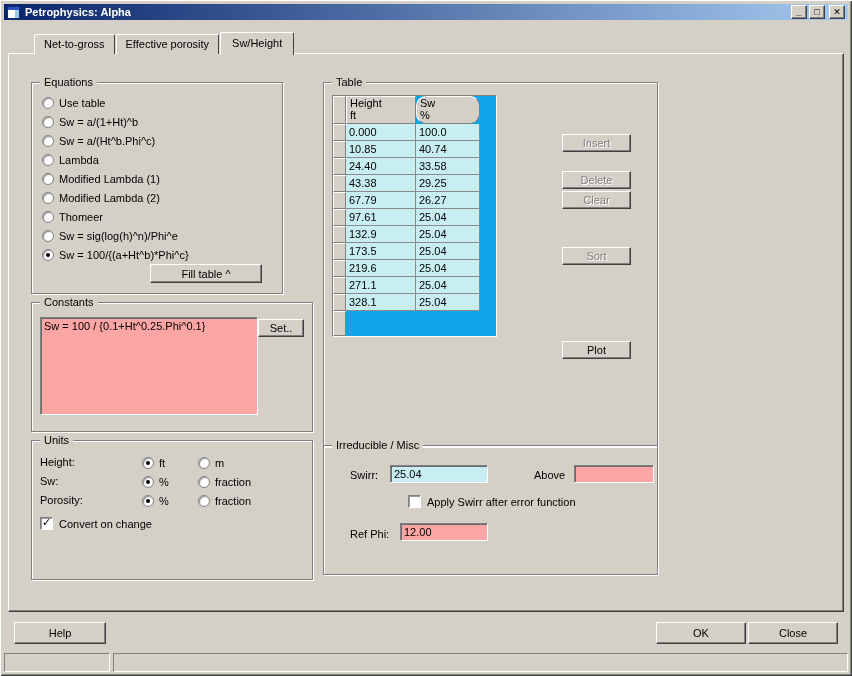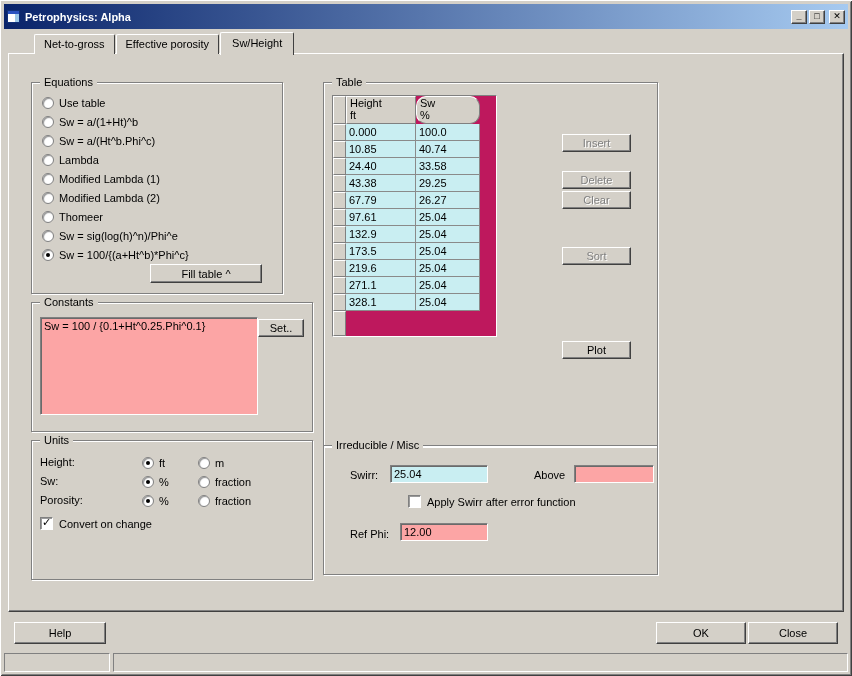--- a/index.html
+++ b/index.html
@@ -9,21 +9,21 @@
   .window {
     position:relative; width:852px; height:676px;
     background:var(--face,#d4d0c8);
     box-shadow: inset 1px 1px 0 #fff, inset -1px -1px 0 #404040,
                 inset 2px 2px 0 #d4d0c8, inset -2px -2px 0 #808080;
     overflow:hidden;
   }
 
   
   .titlebar {
-    position:absolute; left:4px; top:4px; right:4px; height:25px;
+    position:absolute; left:4px; top:4px; right:4px; height:16px;
     background:linear-gradient(90deg, var(--titlebar-start,#0a246a), var(--titlebar-end,#a6caf0));
     display:flex; align-items:center; padding:0 3px;
   }
   .tb-icon {
     width:13px; height:13px; background:#fff;
     border:1px solid #10307a; box-shadow: inset 0 3px 0 #2a52c0, inset -4px 0 0 #9cc8e8;
     flex:0 0 auto;
   }
   .tb-title { color:#fff; font-weight:bold; margin-left:5px; flex:1; white-space:nowrap; }
   .tb-btns { display:flex; align-items:center; }
@@ -112,21 +112,21 @@
   .unit-rows { position:absolute; left:0; top:12px; right:0; }
   .unit-row { position:relative; height:19px; }
   .ulabel { position:absolute; left:8px; top:0; line-height:19px; }
   .uopt { position:absolute; top:0; height:19px; display:flex; align-items:center; gap:5px; }
   .uo0 { left:110px; } .uo1 { left:166px; }
   .convert-row { position:absolute; left:8px; top:73px; height:19px; display:flex; align-items:center; gap:6px; }
 
   
   .tframe {
     position:absolute; left:8px; top:12px; width:165px; height:242px;
-    background:#be185d; border:1px solid; border-color:#808080 #fff #fff #808080;
+    background:#0ea5e9; border:1px solid; border-color:#808080 #fff #fff #808080;
     display:flex; overflow:hidden;gap:41px;
   }
   .gridcol { width:147px; display:flex; flex-direction:column; }
   .thead { display:flex; height:28px; flex:0 0 auto; }
   .corner { width:13px; background:var(--face,#d4d0c8); border:1px solid; border-color:#fff #808080 #808080 #fff; }
   .hcell { background:var(--face,#d4d0c8); border:1px solid; border-color:#fff #808080 #808080 #fff; padding:0 3px; line-height:12px; }
   .hcell span { display:block; }
   .hcell.c1 { width:70px; } .hcell.c2 { width:64px;border-radius:10px; }
   .trow { display:flex; height:17px; flex:0 0 auto; }
   .selcell { width:13px; background:var(--face,#d4d0c8); border:1px solid; border-color:#fff #808080 #808080 #fff; }

